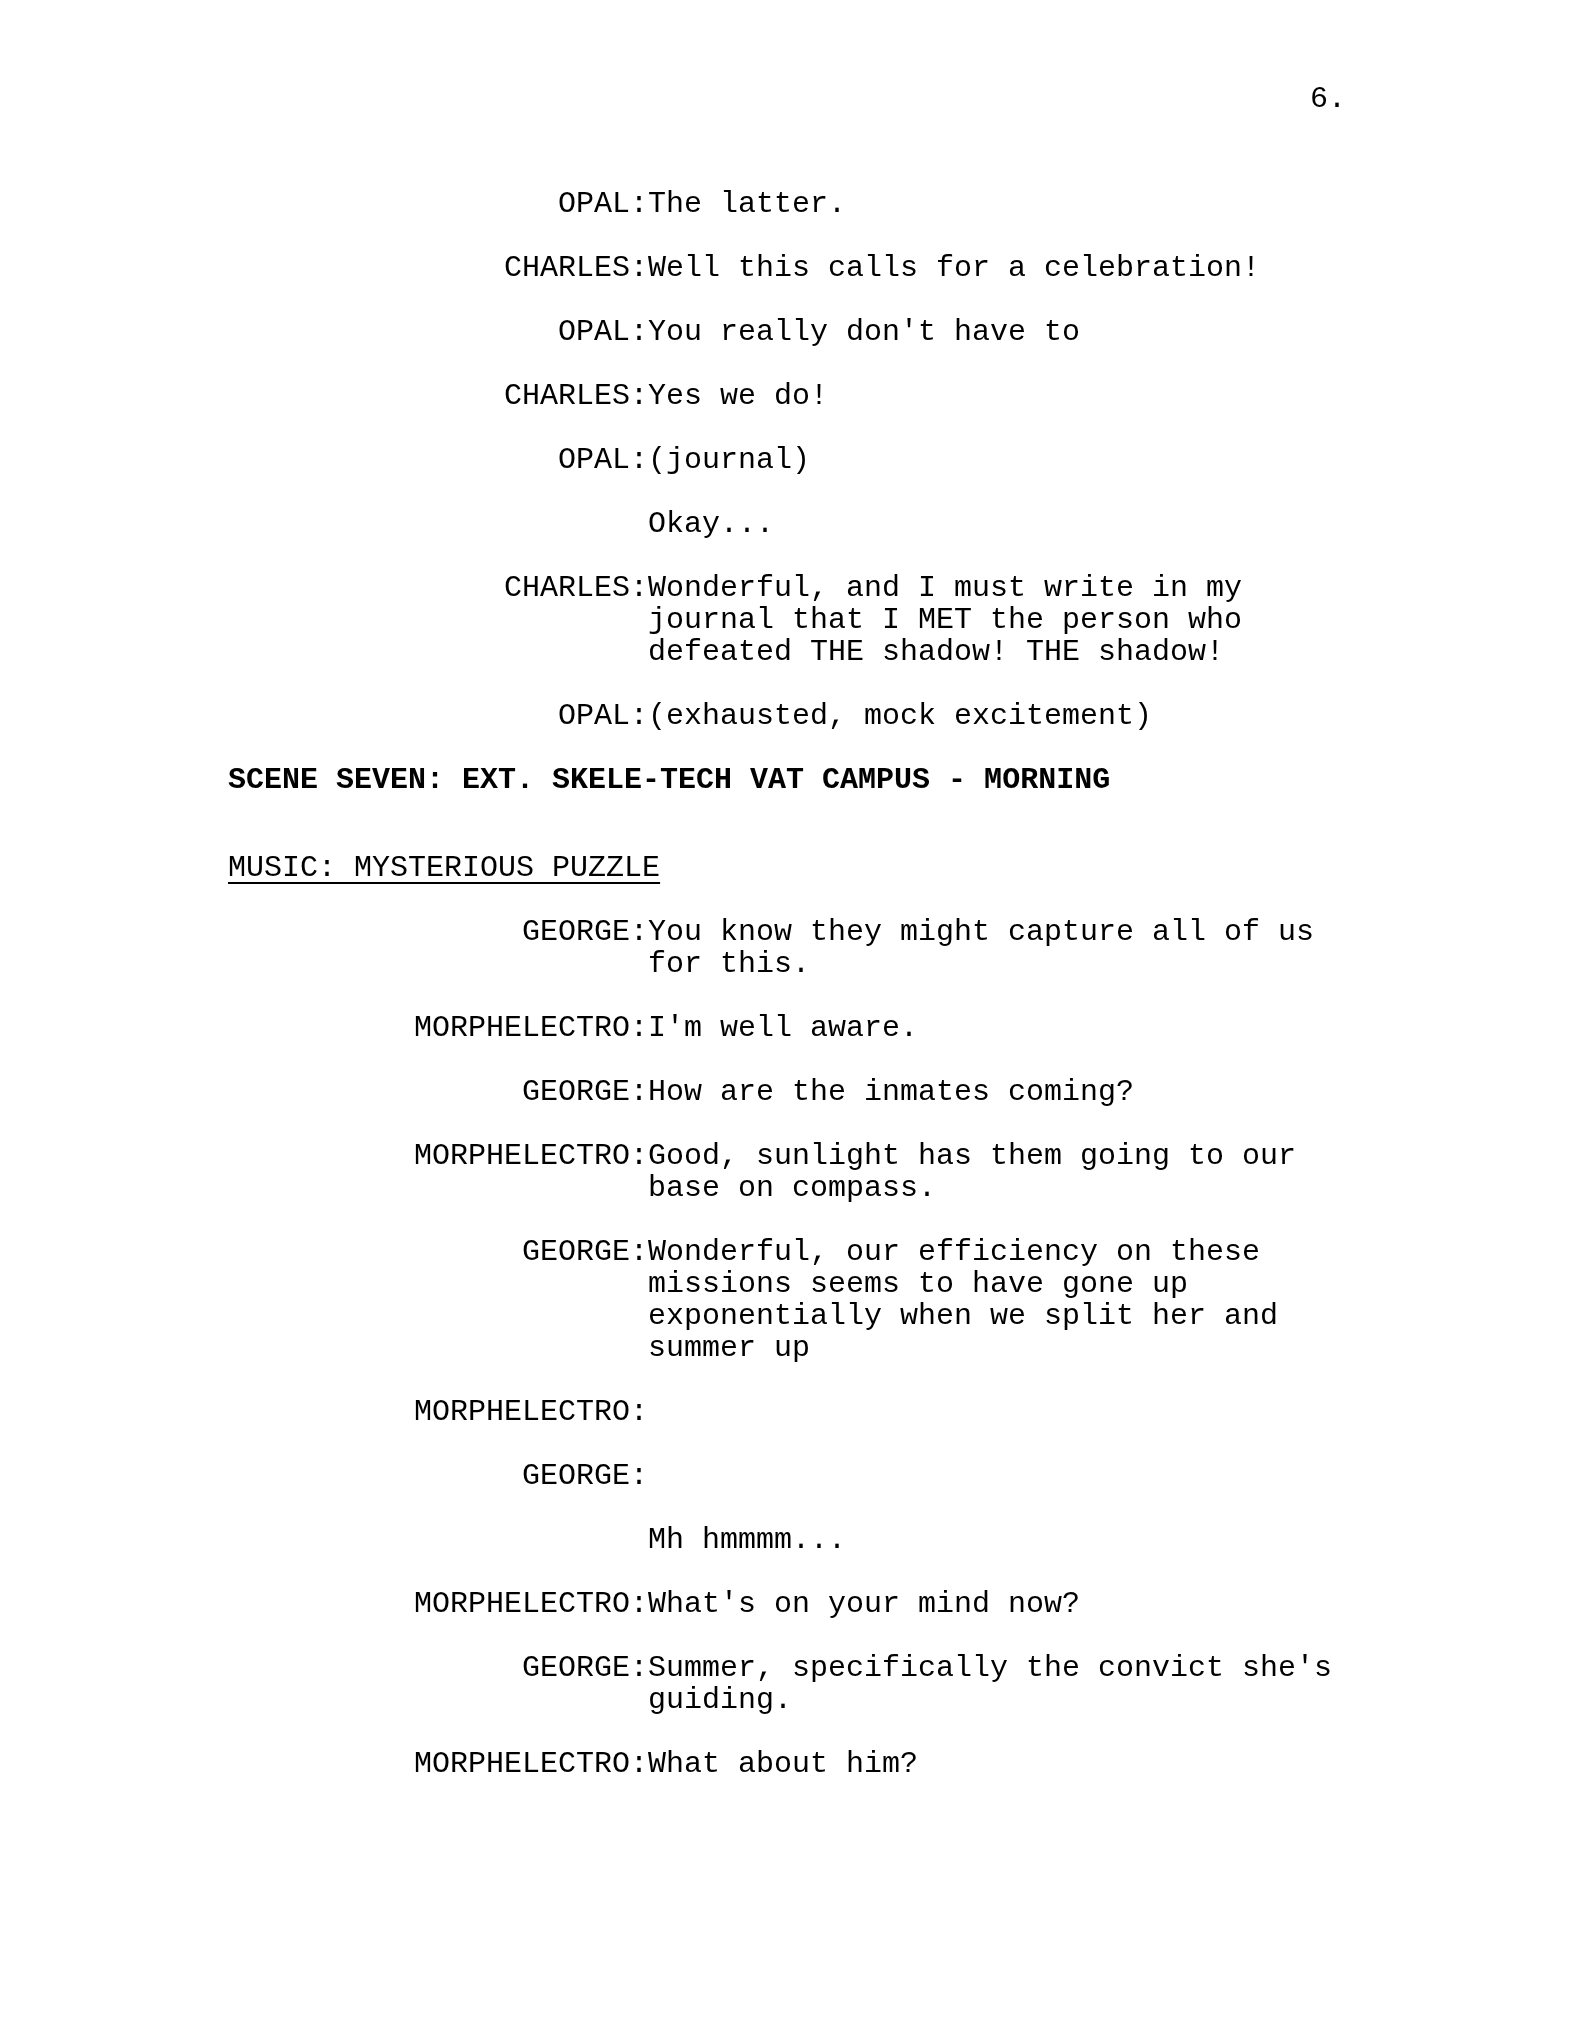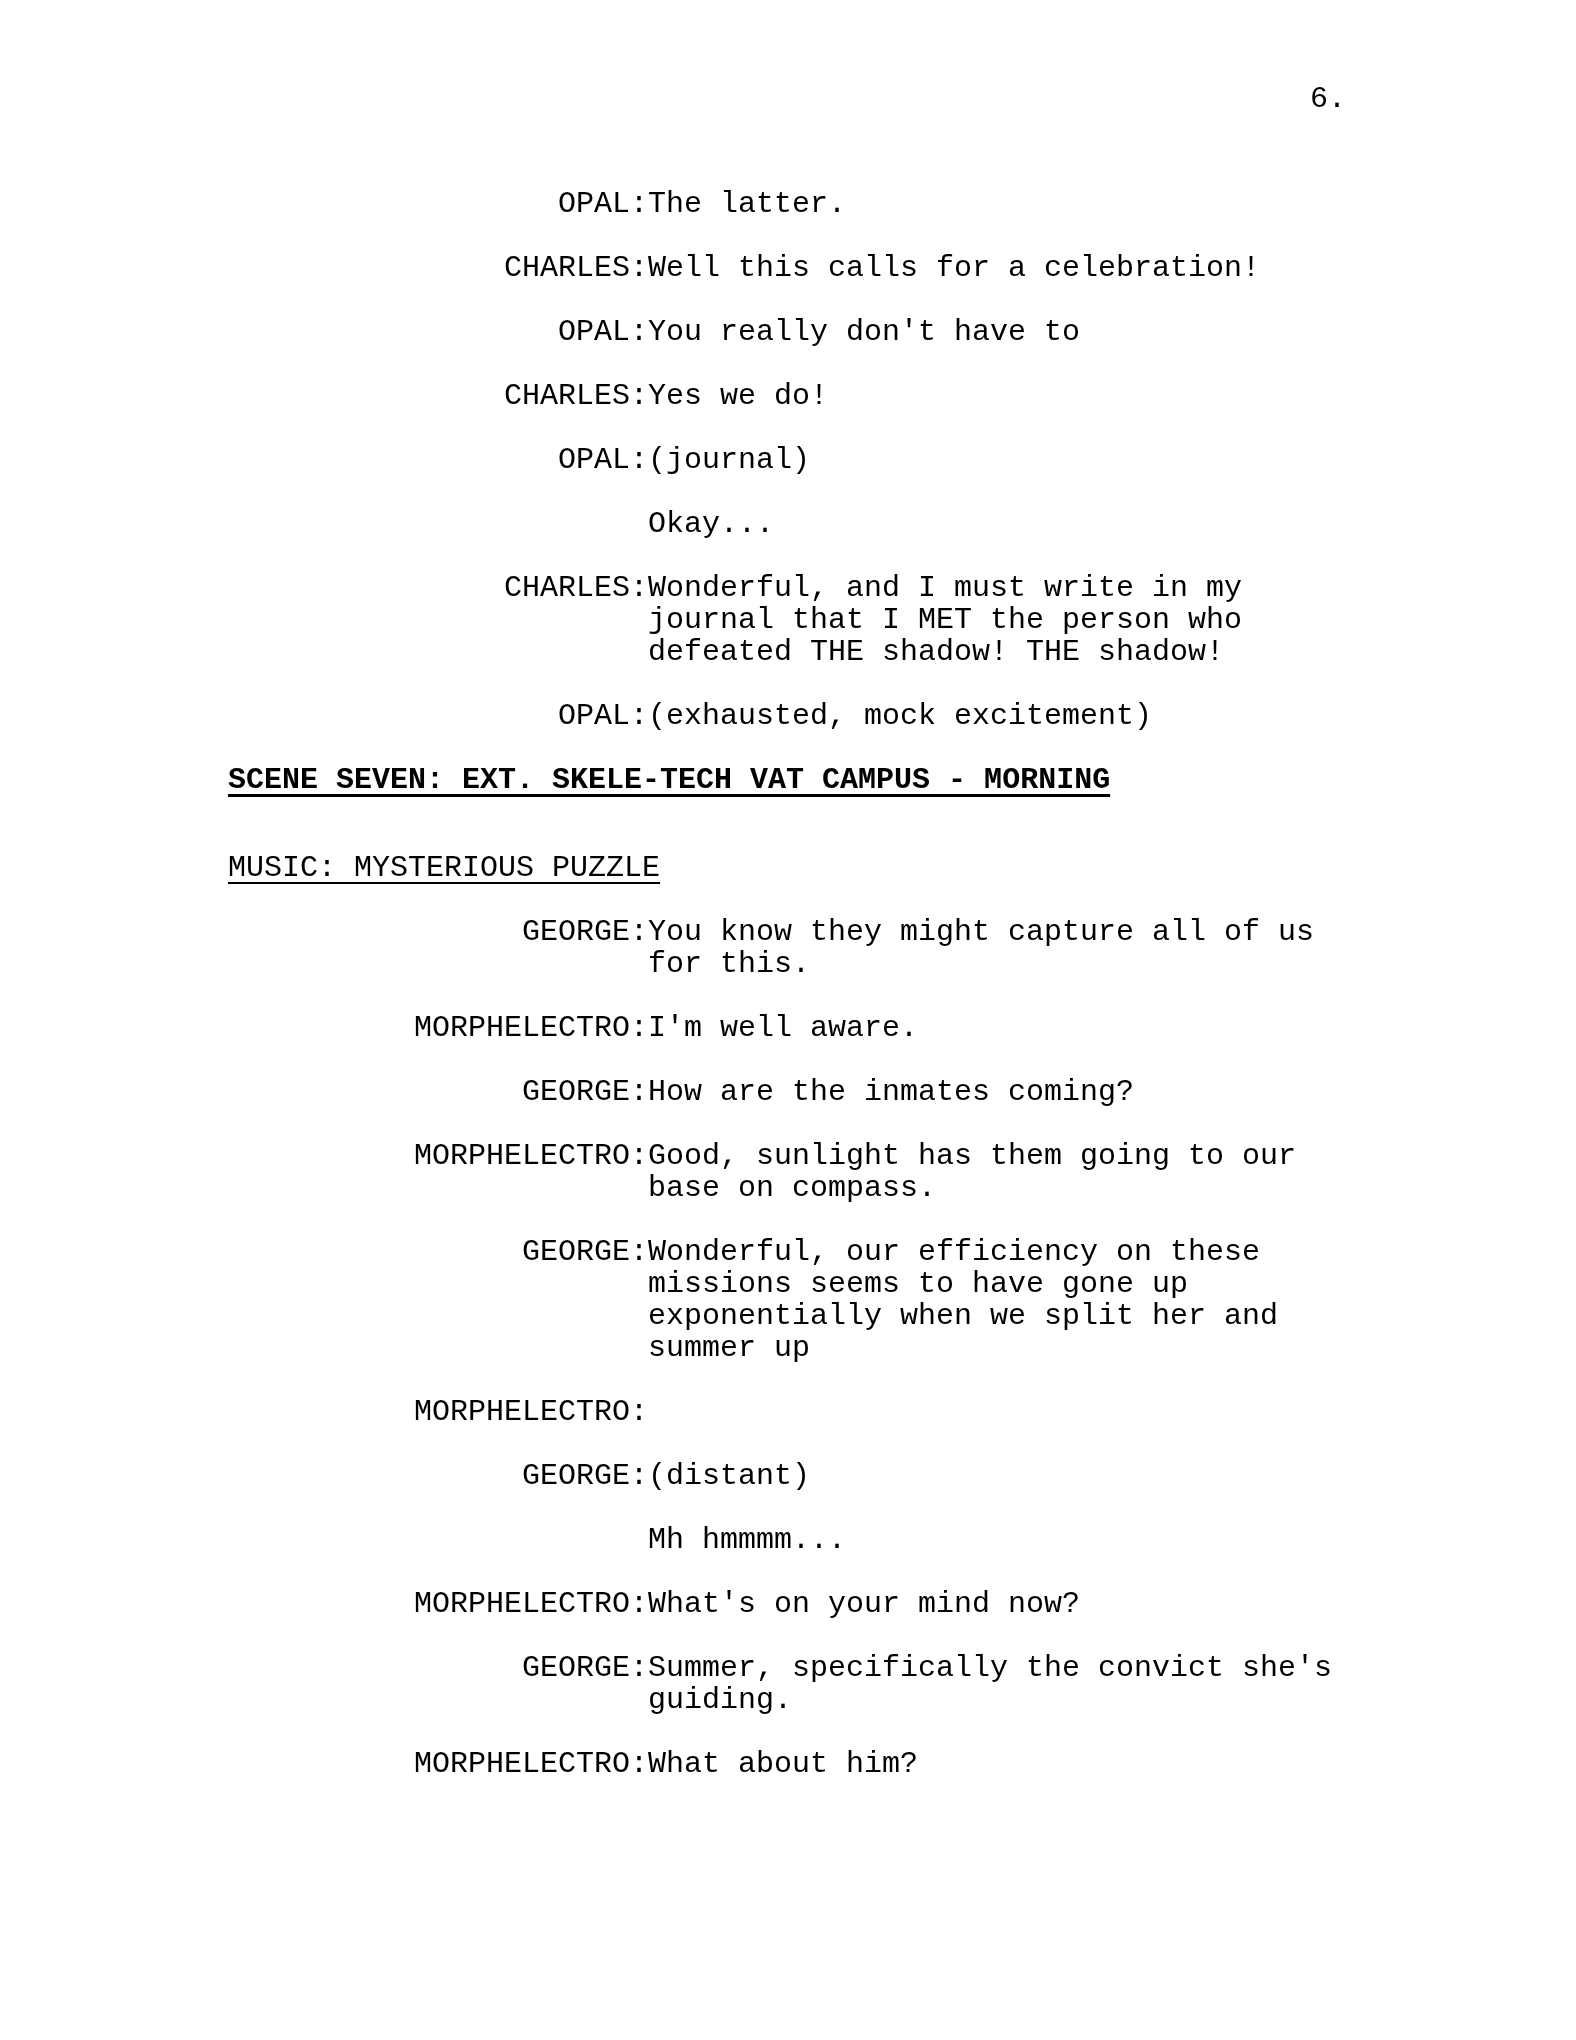--- a/index.html
+++ b/index.html
@@ -37,21 +37,20 @@
     text-align: right;
   }
   .line {
     
   }
   .scene {
     font-size: 30px;
     line-height: 32px;
     font-weight: bold;
     margin: 24px 0 56px 0;
-    text-decoration: underline;
     text-decoration-thickness: 3px;
     text-underline-offset: 6px;
     white-space: nowrap;
   }
   .music {
     margin: 18px 0 32px 0;
     text-decoration: underline;
     text-decoration-thickness: 2px;
     text-underline-offset: 6px;
     white-space: nowrap;
@@ -135,21 +134,20 @@
       <span class="char">GEORGE:</span>
       <span class="line">Wonderful, our efficiency on these missions seems to have gone up exponentially when we split her and summer up</span>
     </div>
 
     <div class="block">
       <span class="char">MORPHELECTRO:</span>
     </div>
 
     <div class="block">
       <span class="char">GEORGE:</span>
-      <span class="line">(distant)</span>
     </div>
 
     <div class="block">
       <span class="char"></span>
       <span class="line">Mh hmmmm...</span>
     </div>
 
     <div class="block">
       <span class="char">MORPHELECTRO:</span>
       <span class="line">What's on your mind now?</span>

